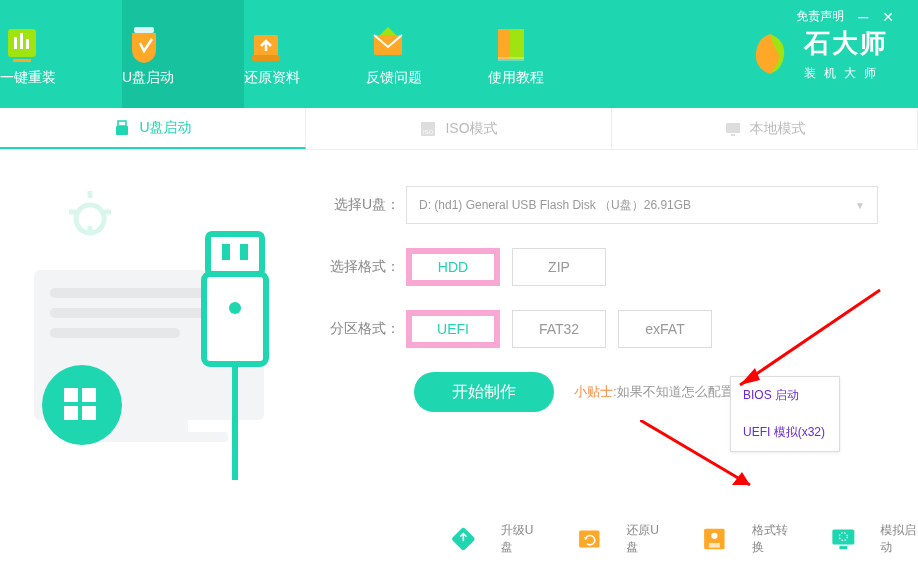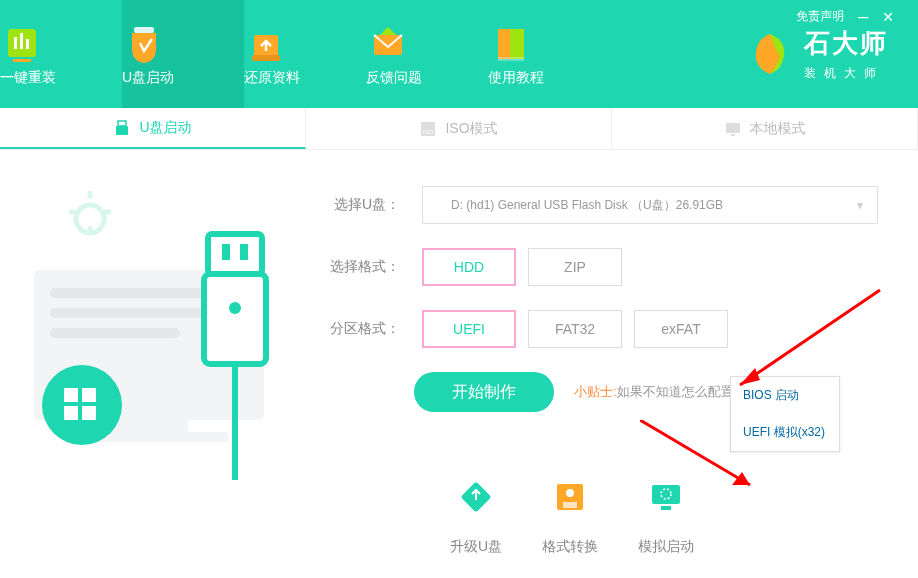--- a/index.html
+++ b/index.html
@@ -16,33 +16,33 @@
 .logo-text .t1{font-size:26px;font-weight:bold;letter-spacing:2px}
 .logo-text .t2{font-size:12px;letter-spacing:8px;margin-top:4px}
 .subtabs{display:flex;height:42px;border-bottom:1px solid #eee}
 .subtab{flex:1;display:flex;align-items:center;justify-content:center;gap:8px;font-size:14px;color:#bbb;border-right:1px solid #eee;cursor:pointer}
 .subtab.active{color:#1ed6b0;border-bottom:2px solid #1ed6b0}
 .subtab .icon{width:18px;height:18px}
 .main{display:flex;height:calc(578px - 108px - 42px)}
 .deco{width:310px;position:relative}
 .form{flex:1;padding:36px 40px 0 10px}
 .row{display:flex;align-items:center;margin-bottom:24px}
-.row .label{width:80px;font-size:14px;color:#888;text-align:right;margin-right:22px}
-.select{flex:1;height:38px;border:1px solid #e0e0e0;background:#fff;display:flex;align-items:center;padding:0 28px;font-size:12px;color:#999;font-family:monospace;position:relative;cursor:pointer}
+.row .label{width:80px;font-size:14px;color:#888;text-align:right;margin-right:6px}
+.select{flex:1;height:38px;border:1px solid #e0e0e0;background:#fff;display:flex;align-items:center;padding:0 12px;font-size:12px;color:#999;font-family:monospace;position:relative;cursor:pointer}
 .select .arrow{position:absolute;right:12px;color:#ccc;font-size:10px}
 .opt{min-width:94px;height:38px;border:1px solid #ddd;display:flex;align-items:center;justify-content:center;font-size:14px;color:#999;margin-right:12px;cursor:pointer;background:#fff}
-.opt.sel{border:2px solid #f9a8d4;color:#1ed6b0}
+.opt.sel{border:6px solid #f9a8d4;color:#1ed6b0}
 .start-btn{width:140px;height:40px;background:#1ed6b0;color:#fff;border-radius:23px;display:flex;align-items:center;justify-content:center;font-size:16px;cursor:pointer;margin-left:94px}
 .tip{font-size:13px;color:#999;margin-left:20px}
 .tip .hl{color:#ff8a3d}
 .tools{position:absolute;bottom:22px;left:450px;display:flex;gap:40px}
-.tool{display:flex;flex-direction:column;align-items:center;gap:24px;font-size:14px;color:#888;cursor:pointer}
+.tool{display:flex;flex-direction:row;align-items:center;gap:24px;font-size:12px;color:#888;cursor:pointer}
 .tool svg{width:34px;height:34px}
 .popup{position:absolute;right:78px;top:376px;width:110px;background:#fff;border:1px solid #ddd;box-shadow:0 1px 3px rgba(0,0,0,.08)}
-.popup div{padding:10px 12px;font-size:12px;color:#0369a1;cursor:pointer}
+.popup div{padding:10px 12px;font-size:12px;color:#6d28d9;cursor:pointer}
 .arrow-svg{position:absolute;pointer-events:none}
 </style>
 </head>
 <body>
 
 <div class="header">
   <div class="topbar">
     <span>免责声明</span>
     <span style="font-size:18px">–</span>
     <span style="font-size:14px">✕</span>
@@ -208,20 +208,28 @@
 <div class="tools">
   <div class="tool">
     <svg viewBox="0 0 34 34">
         <rect x="6" y="6" width="22" height="22" rx="3" fill="#1ed6b0" transform="rotate(45 17 17)"></rect>
         <path d="M17 10 v10 M13 14 l4-4 l4 4" stroke="#fff" stroke-width="2" fill="none"></path>
       </svg>
     <span>升级U盘</span>
   </div>
   <div class="tool">
     <svg viewBox="0 0 34 34">
+        <rect x="4" y="6" width="26" height="22" rx="2" fill="#ffa726"></rect>
+        <path d="M12 18 a6 6 0 1 1 2 5" stroke="#fff" stroke-width="2" fill="none"></path>
+        <polygon points="12,18 10,14 15,16" fill="#fff"></polygon>
+      </svg>
+    <span>还原U盘</span>
+  </div>
+  <div class="tool">
+    <svg viewBox="0 0 34 34">
         <rect x="4" y="4" width="26" height="26" rx="2" fill="#ffa726"></rect>
         <rect x="10" y="22" width="14" height="6" fill="#fff" opacity=".7"></rect>
         <circle cx="17" cy="13" r="4" fill="#fff"></circle>
       </svg>
     <span>格式转换</span>
   </div>
   <div class="tool">
     <svg viewBox="0 0 34 34">
         <rect x="3" y="5" width="28" height="19" rx="2" fill="#1ed6b0"></rect>
         <rect x="12" y="26" width="10" height="4" fill="#1ed6b0"></rect>

